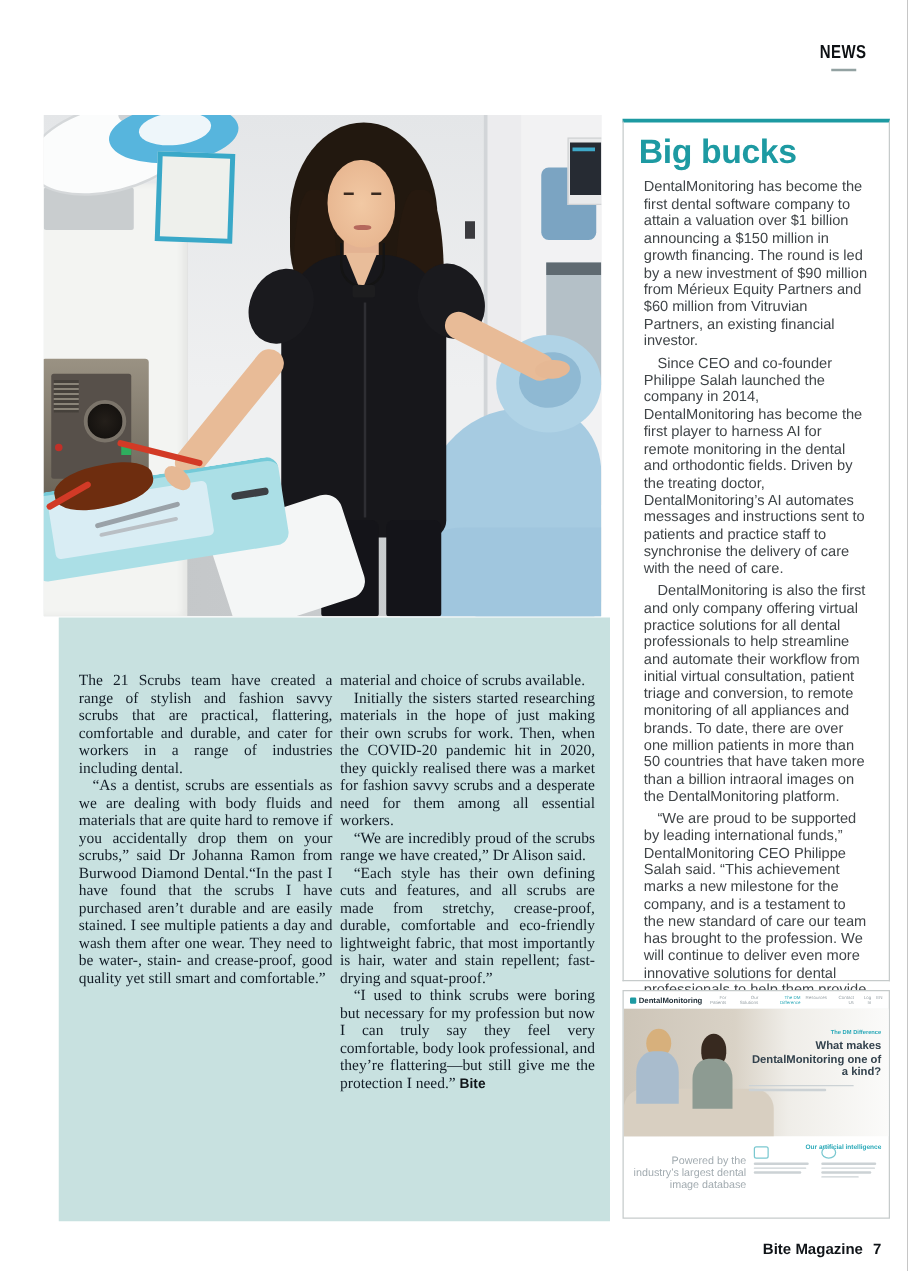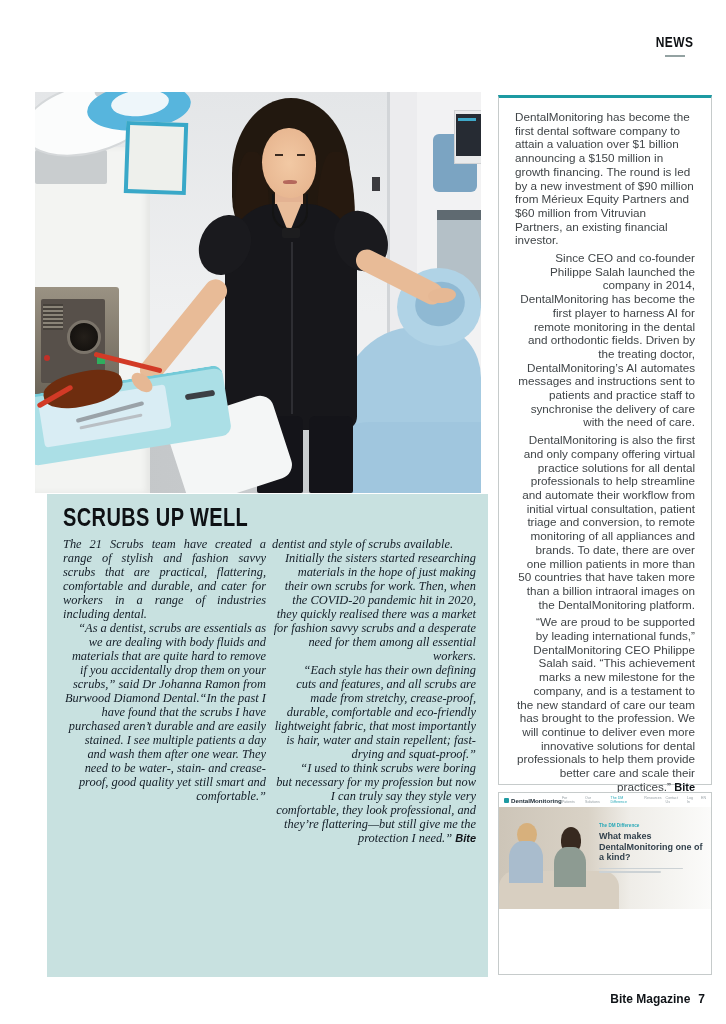--- a/index.html
+++ b/index.html
@@ -15,33 +15,33 @@
   
   #photo{left:35px;top:92px;width:446px;height:401px;overflow:hidden;background:#e8e9eb;}
   .ph{position:absolute;}
   #caption{right:24px;top:346px;text-align:right;font-size:10.5px;font-weight:700;
            color:#22262a;line-height:13px;z-index:20;}
   
   #panel{left:47px;top:494px;width:441px;height:483px;background:#c8e1e0;}
   #headline{left:63px;top:503px;}
   #headline .cond{font-size:25px;transform-origin:0 50%;}
   .col{position:absolute;top:537px;width:203px;font-family:"Liberation Serif",serif;
-       font-size:12.4px;line-height:14px;color:#131d27;text-align:justify;font-style:italic;}
+       font-size:12.4px;line-height:14px;color:#131d27;text-align:justify;}
   #col1{left:63px;} #col2{left:272px;width:204px;}
   .col p{margin:0;}
-  .ind{text-indent:11px;text-align:right;}
+  .ind{text-indent:11px;}
   .endmark{font-family:"Liberation Sans",sans-serif;font-weight:700;font-size:11px;color:#101418;}
   
   #sidebar{left:498px;top:95px;width:214px;height:690px;background:#fff;box-sizing:border-box;
            border:1px solid #c6cbcb;border-top:3px solid #1d9aa2;padding:8px 12px 0 12px;}
   #sidebar h2{margin:0 0 6px 0;font-size:27px;font-weight:700;color:#1d9aa2;letter-spacing:-.3px;}
   #sidebar p{margin:4px;font-size:11.7px;line-height:13.7px;color:#404548;}
   
   #webshot{left:498px;top:792px;width:214px;height:183px;background:#fff;box-sizing:border-box;
-           border:1px solid #c6cbcb;overflow:hidden;}
+           border:1px solid #c6cbcb;overflow:hidden;text-align:right;}
   #ws-head{position:absolute;left:0;top:0;right:0;height:14px;display:flex;align-items:center;
            justify-content:space-between;padding:0 5px;border-bottom:1px solid #eceeee;}
   #ws-logo{display:flex;align-items:center;gap:2px;font-size:6.2px;font-weight:700;color:#223039;}
   #ws-logo .mark{width:5px;height:5px;background:#1d9aa2;border-radius:1px;display:inline-block;}
   #ws-nav{display:flex;gap:4px;font-size:3.6px;color:#97a0a5;}
   #ws-nav .teal{color:#2aa9b8;}
   #ws-hero{position:absolute;left:0;top:14px;right:0;height:102px;
            background:linear-gradient(90deg,#cdc5b8 0%,#d9d2c6 42%,#efede8 62%,#fbfbfa 100%);}
   #ws-hero-text{position:absolute;left:100px;top:16px;width:106px;}
   #ws-hero-text .kick{font-size:4.6px;font-weight:700;color:#2aa9b8;margin-bottom:3px;}
@@ -126,37 +126,36 @@
     <div class="ph" style="left:150px;top:300px;width:30px;height:6px;background:#3c3f44;border-radius:3px;transform:rotate(-9deg);z-index:7;"></div>
     <div class="ph" style="left:8px;top:280px;width:80px;height:34px;background:#6e2d0f;border-radius:45%;transform:rotate(-12deg);z-index:7;"></div>
     <div class="ph" style="left:58px;top:268px;width:70px;height:5px;background:#d23a26;border-radius:3px;transform:rotate(14deg);z-index:7;"></div>
     <div class="ph" style="left:0;top:302px;width:40px;height:5px;background:#d23a26;border-radius:3px;transform:rotate(-30deg);z-index:7;"></div>
     <div class="ph" style="left:95px;top:283px;width:24px;height:15px;background:#e6b894;border-radius:50%;transform:rotate(40deg);z-index:8;"></div>
 
   </div>
 
   <div id="panel" class="abs"></div>
 
-  <div id="headline" class="abs">
-    <span class="cond">SCRUBS UP WELL</span>
-  </div>
 
   <div id="col1" class="col">
     <p>The 21 Scrubs team have created a range of stylish and fashion savvy scrubs that are practical, flattering, comfortable and durable, and cater for workers in a range of industries including dental.</p>
     <p class="ind">“As a dentist, scrubs are essentials as we are dealing with body fluids and materials that are quite hard to remove if you accidentally drop them on your scrubs,” said Dr Johanna Ramon from Burwood Diamond Dental.“In the past I have found that the scrubs I have purchased aren’t durable and are easily stained. I see multiple patients a day and wash them after one wear. They need to be water-, stain- and crease-proof, good quality yet still smart and comfortable.”</p>
   </div>
 
   <div id="col2" class="col">
-    <p>dentist and style of scrubs available.</p>
+    <p>material and choice of scrubs available.</p>
     <p class="ind">Initially the sisters started researching materials in the hope of just making their own scrubs for work. Then, when the COVID-20 pandemic hit in 2020, they quickly realised there was a market for fashion savvy scrubs and a desperate need for them among all essential workers.</p>
+    <p class="ind">“We are incredibly proud of the scrubs range we have created,” Dr Alison said.</p>
     <p class="ind">“Each style has their own defining cuts and features, and all scrubs are made from stretchy, crease-proof, durable, comfortable and eco-friendly lightweight fabric, that most importantly is hair, water and stain repellent; fast-drying and squat-proof.”</p>
-    <p class="ind"><span>“I used to think scrubs were boring but necessary for my profession but now I can truly say they style very comfortable, they look professional, and they’re flattering—but still give me the protection I need.”</span> <b class="endmark">Bite</b></p>
+    <p class="ind"><span>“I used to think scrubs were boring but necessary for my profession but now I can truly say they feel very comfortable, body look professional, and they’re flattering—but still give me the protection I need.”</span> <b class="endmark">Bite</b></p>
   </div>
 
   <div id="sidebar" class="abs">
+    <h2>Big bucks</h2>
     <p>DentalMonitoring has become the first dental software company to attain a valuation over $1 billion announcing a $150 million in growth financing. The round is led by a new investment of $90 million from Mérieux Equity Partners and $60 million from Vitruvian Partners, an existing financial investor.</p>
     <p class="ind">Since CEO and co-founder Philippe Salah launched the company in 2014, DentalMonitoring has become the first player to harness AI for remote monitoring in the dental and orthodontic fields. Driven by the treating doctor, DentalMonitoring’s AI automates messages and instructions sent to patients and practice staff to synchronise the delivery of care with the need of care.</p>
     <p class="ind">DentalMonitoring is also the first and only company offering virtual practice solutions for all dental professionals to help streamline and automate their workflow from initial virtual consultation, patient triage and conversion, to remote monitoring of all appliances and brands. To date, there are over one million patients in more than 50 countries that have taken more than a billion intraoral images on the DentalMonitoring platform.</p>
     <p class="ind"><span>“We are proud to be supported by leading international funds,” DentalMonitoring CEO Philippe Salah said. “This achievement marks a new milestone for the company, and is a testament to the new standard of care our team has brought to the profession. We will continue to deliver even more innovative solutions for dental professionals to help them provide better care and scale their practices.”</span> <b class="endmark">Bite</b></p>
   </div>
 
   <div id="webshot" class="abs">
     <div id="ws-head">
       <span id="ws-logo">
         <span class="mark"></span>
@@ -178,19 +177,36 @@
       <div class="ph" style="left:10px;top:34px;width:34px;height:42px;background:#a9bccd;border-radius:40% 40% 0 0;"></div>
       <div class="ph" style="left:62px;top:20px;width:20px;height:26px;background:#37291f;border-radius:50% 50% 40% 40%;"></div>
       <div class="ph" style="left:55px;top:40px;width:32px;height:40px;background:#8d9b92;border-radius:40% 40% 0 0;"></div>
       <div id="ws-hero-text">
         <div class="kick">The DM Difference</div>
         <div class="head">What makes DentalMonitoring one of a kind?</div>
         <div class="bar" style="width:84px;margin-top:5px;"></div>
         <div class="bar" style="width:62px;"></div>
       </div>
     </div>
+    <div id="ws-ai">
+      <div class="kick">Our artificial intelligence</div>
+      <div class="big">Powered by the industry’s largest dental image database</div>
+      <div class="ws-mini" style="left:104px;">
+        <div class="ws-ico"></div>
+        <div class="bar" style="width:44px;"></div>
+        <div class="bar" style="width:42px;"></div>
+        <div class="bar" style="width:38px;"></div>
+      </div>
+      <div class="ws-mini" style="left:158px;">
+        <div class="ws-ico" style="border-radius:50%;"></div>
+        <div class="bar" style="width:44px;"></div>
+        <div class="bar" style="width:43px;"></div>
+        <div class="bar" style="width:40px;"></div>
+        <div class="bar" style="width:30px;"></div>
+      </div>
+    </div>
   </div>
 
   <div id="footer" class="abs">
     <span>Bite Magazine</span><span class="pg">7</span>
   </div>
 
 </div>
 
 </body></html>

